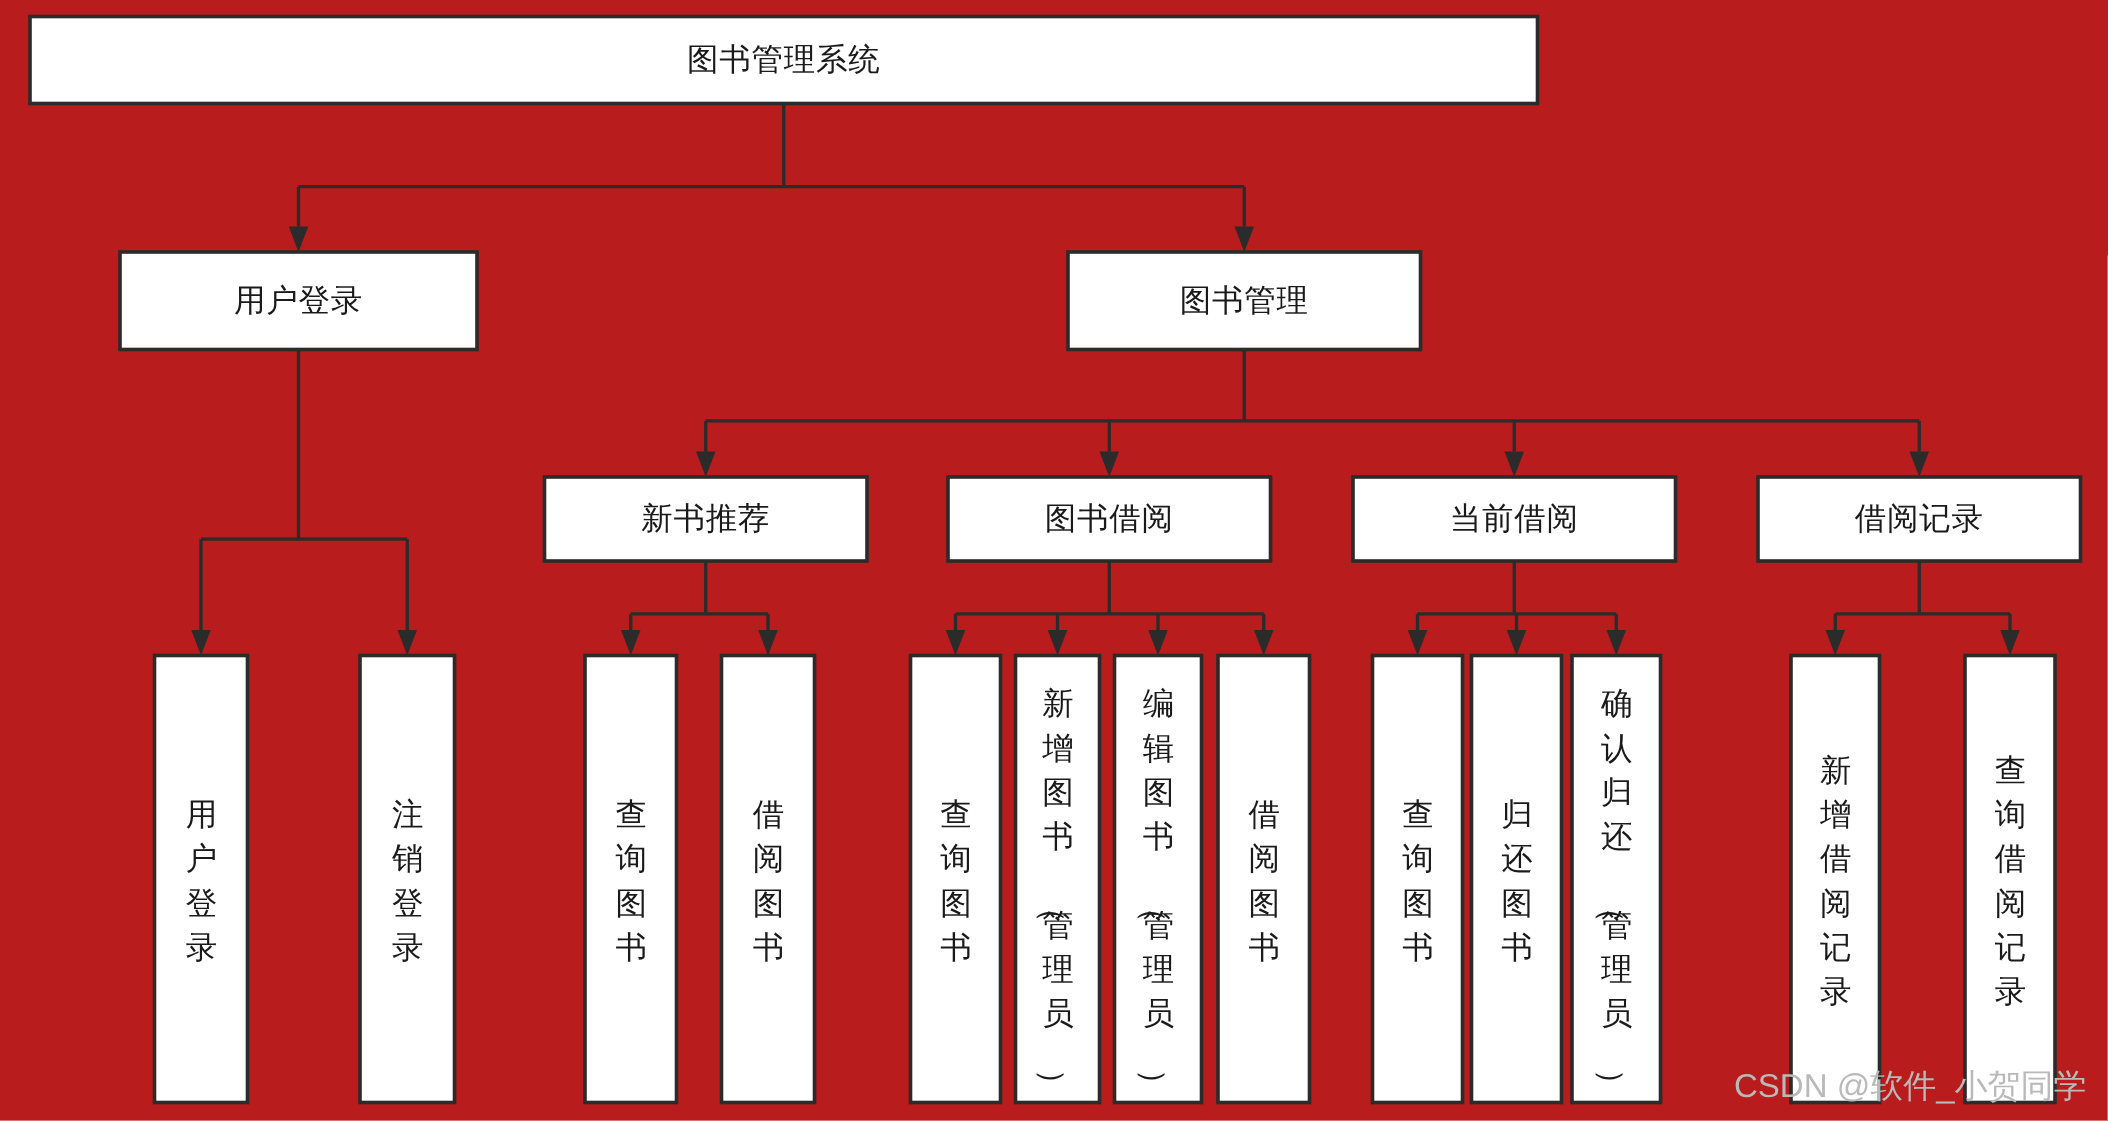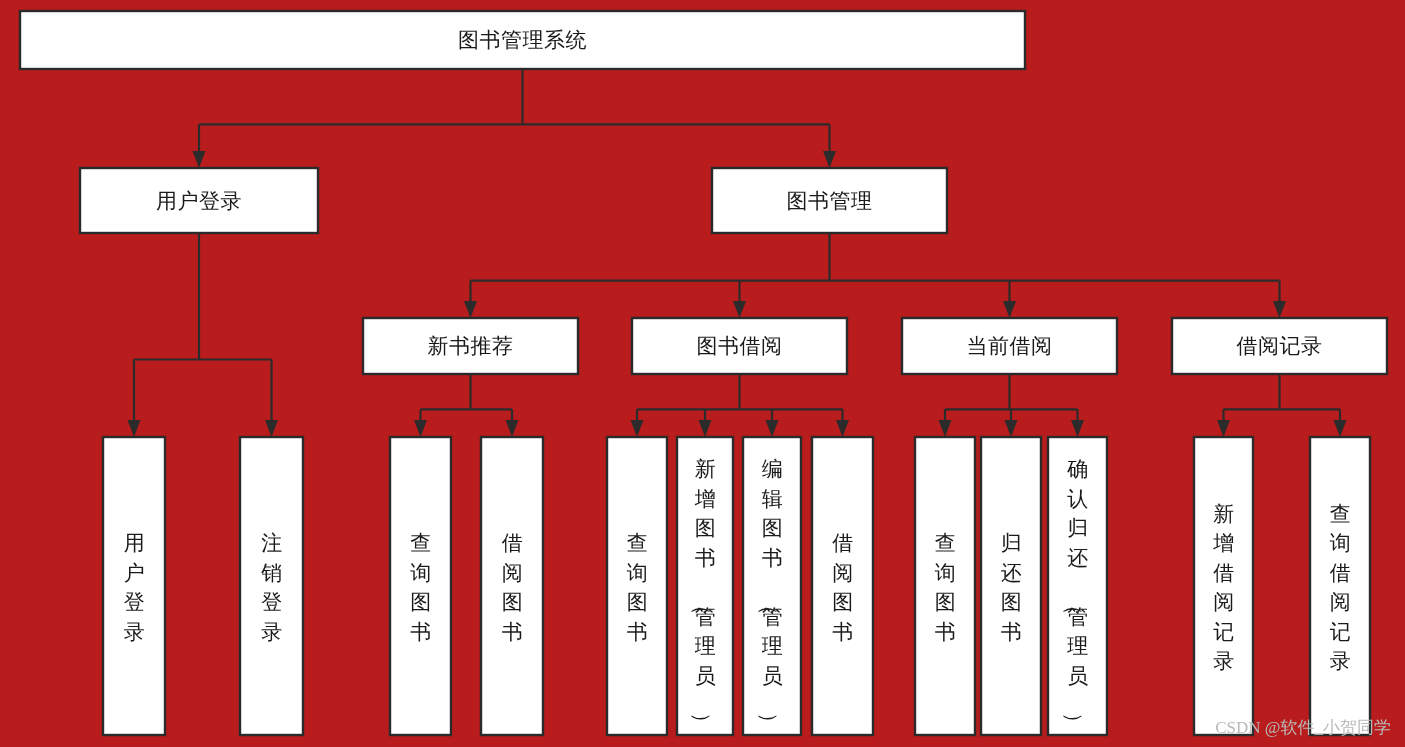--- a/index.html
+++ b/index.html
@@ -54,22 +54,22 @@
   .node-label-v {
     font-family: "DejaVu Sans", "Liberation Sans", sans-serif;
     font-size: 21px;
     fill: #1a1a1a;
     letter-spacing: 0.5px;
   }
   .watermark {
     position: absolute;
     right: 14px;
     bottom: 8px;
-    font-family: Liberation Serif, serif;
-    font-size: 17px;
+    font-family: Liberation Sans, sans-serif;
+    font-size: 22px;
     color: #b9b9b9;
     white-space: nowrap;
     user-select: none;
     margin-top: 40px;
   }
 </style>
 </head>
 <body>
 
 <div id="diagram-root">

